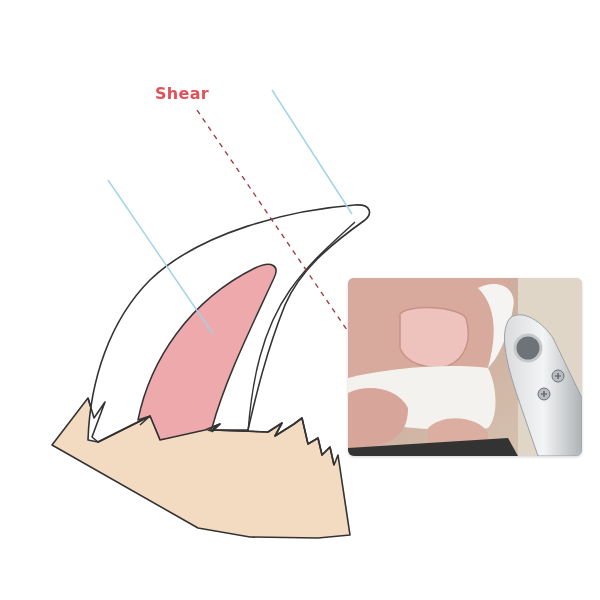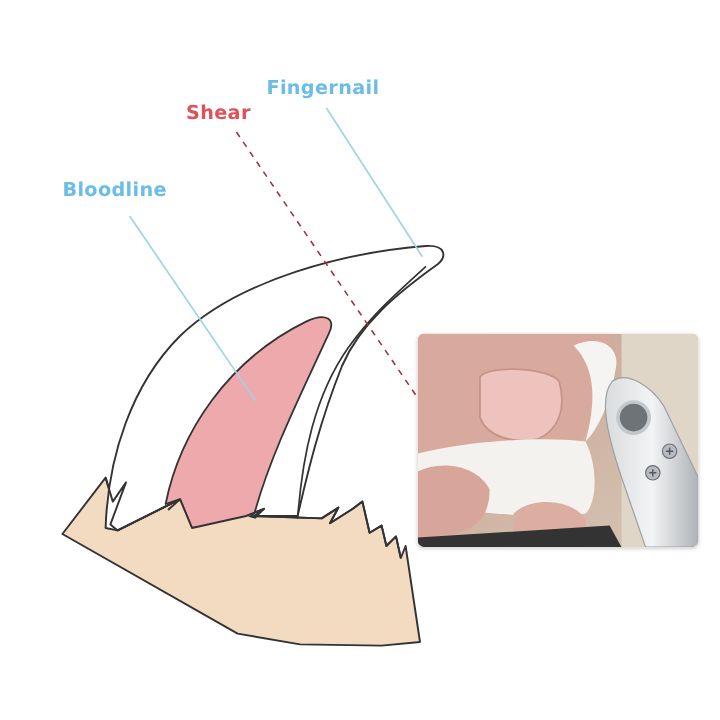--- a/index.html
+++ b/index.html
@@ -41,23 +41,21 @@
     <path d="M138,420 C150,360 190,300 255,268 C272,260 280,266 274,278 C250,330 225,380 212,428 L205,433 L160,440 L150,416 Z" fill="#eea9ad" stroke="#333" stroke-width="1.5" stroke-linejoin="round"></path>
 
     <path d="M150,416 L160,440 L205,430 L212,432 L212,450 L150,450 Z" fill="#f3dbc2"></path>
     <path d="M140,425 L150,416 L160,440 L205,430 L220,424 L212,432" fill="none" stroke="#333" stroke-width="1.6" stroke-linejoin="round"></path>
 
     <line x1="272" y1="90" x2="352" y2="214" stroke="#9fd3e6" stroke-width="1.4"></line>
     <line x1="108" y1="180" x2="213" y2="334" stroke="#9fd3e6" stroke-width="1.4"></line>
     <line x1="197" y1="110" x2="347" y2="330" stroke="#a0323a" stroke-width="1.3" stroke-dasharray="5,5"></line>
   </svg>
 
-  <div id="lbl-finger" class="label" style="color:#6bbce6">Fingernail</div>
   <div id="lbl-shear" class="label" style="color:#e0525a">Shear</div>
-  <div id="lbl-blood" class="label" style="color:#6bbce6">Bloodline</div>
 
   <div id="photo">
     <svg width="234" height="178" viewBox="0 0 234 178">
       <defs>
         <linearGradient id="bg" x1="0" y1="0" x2="1" y2="1">
           <stop offset="0" stop-color="#c99f93"></stop>
           <stop offset="1" stop-color="#d6c6b3"></stop>
         </linearGradient>
         <linearGradient id="metal" x1="0" y1="0" x2="1" y2="0">
           <stop offset="0" stop-color="#d9dbdd"></stop>

